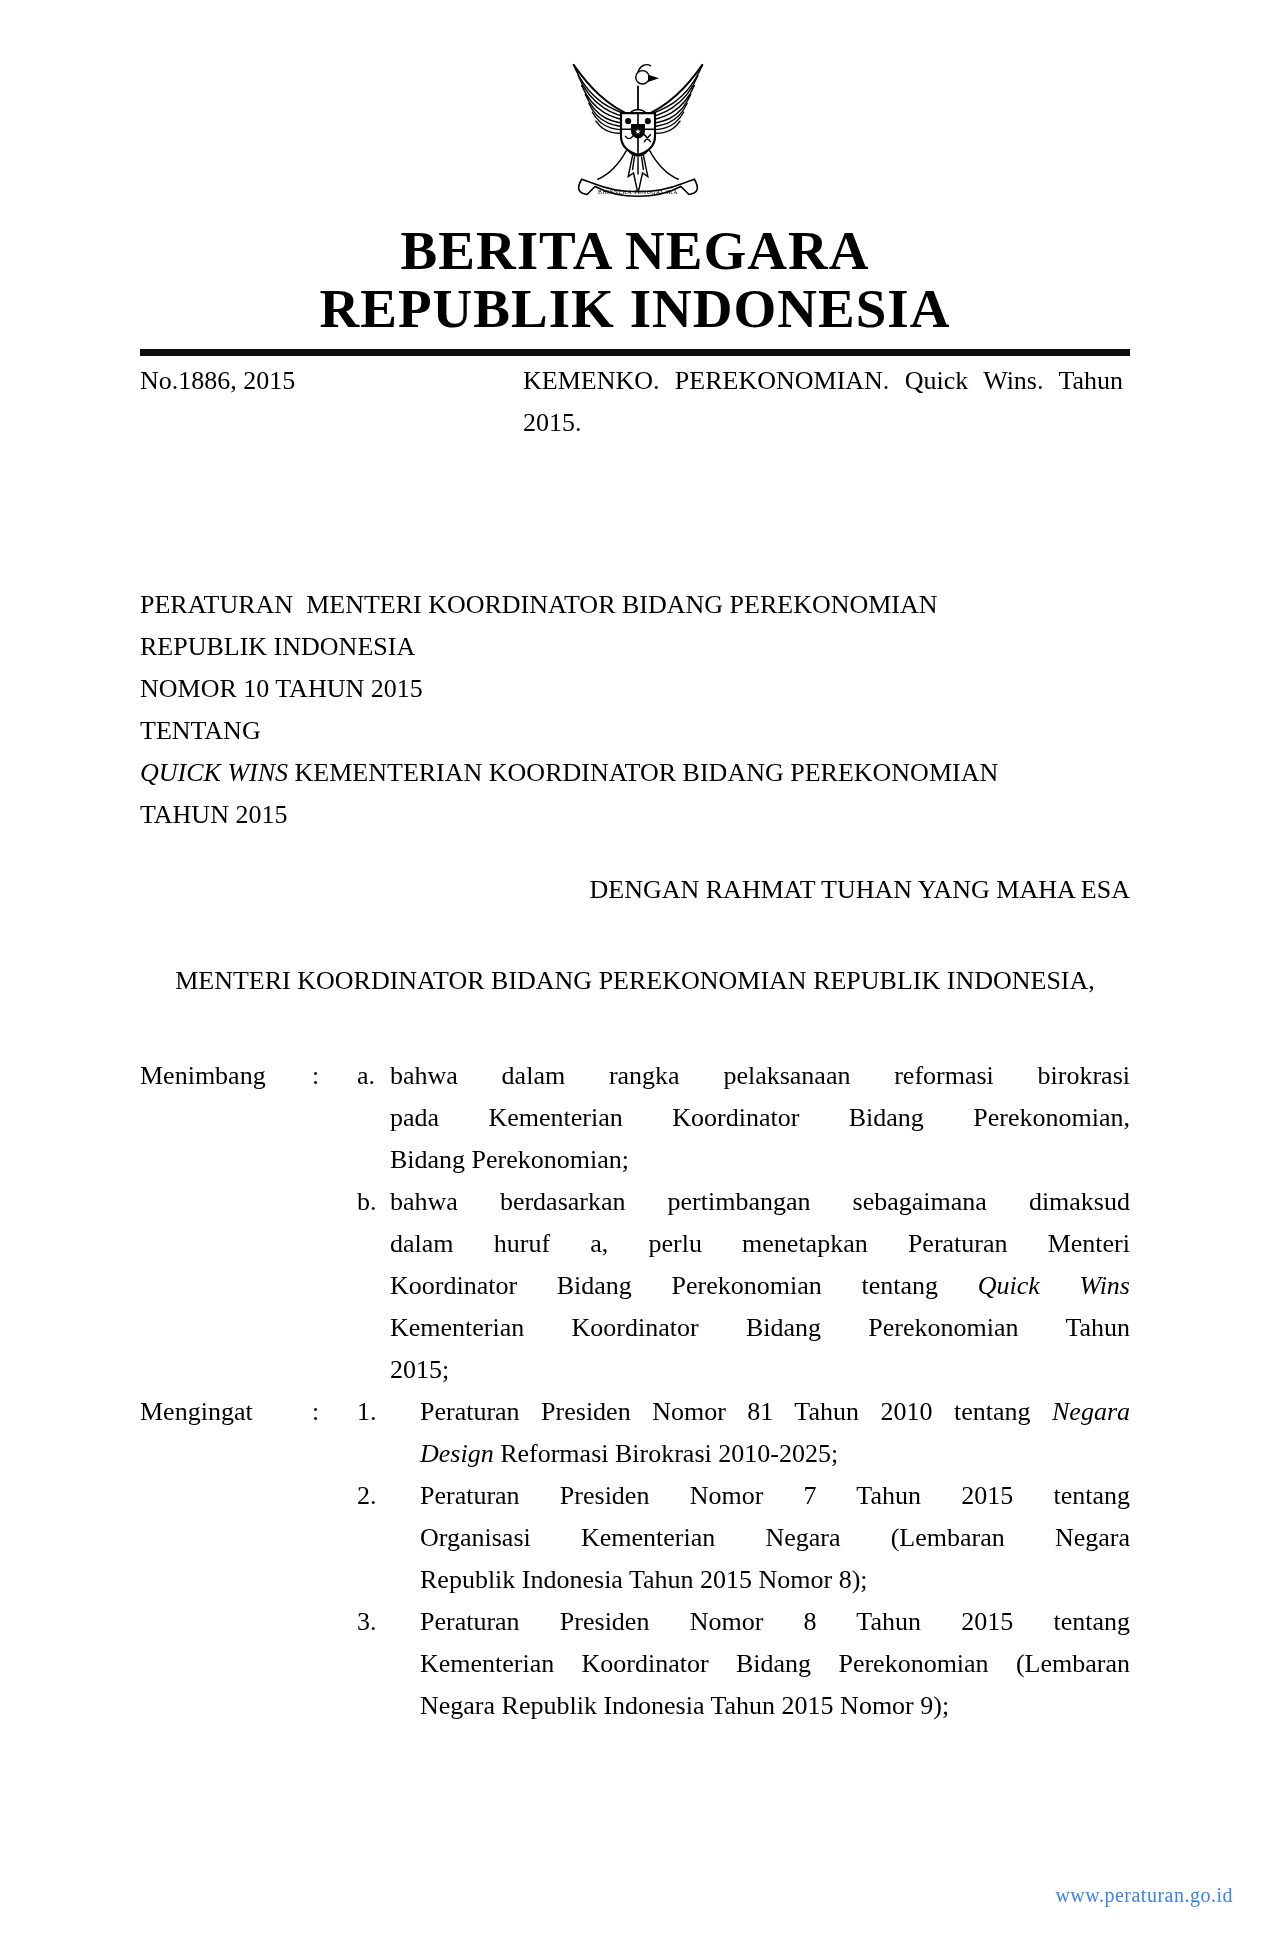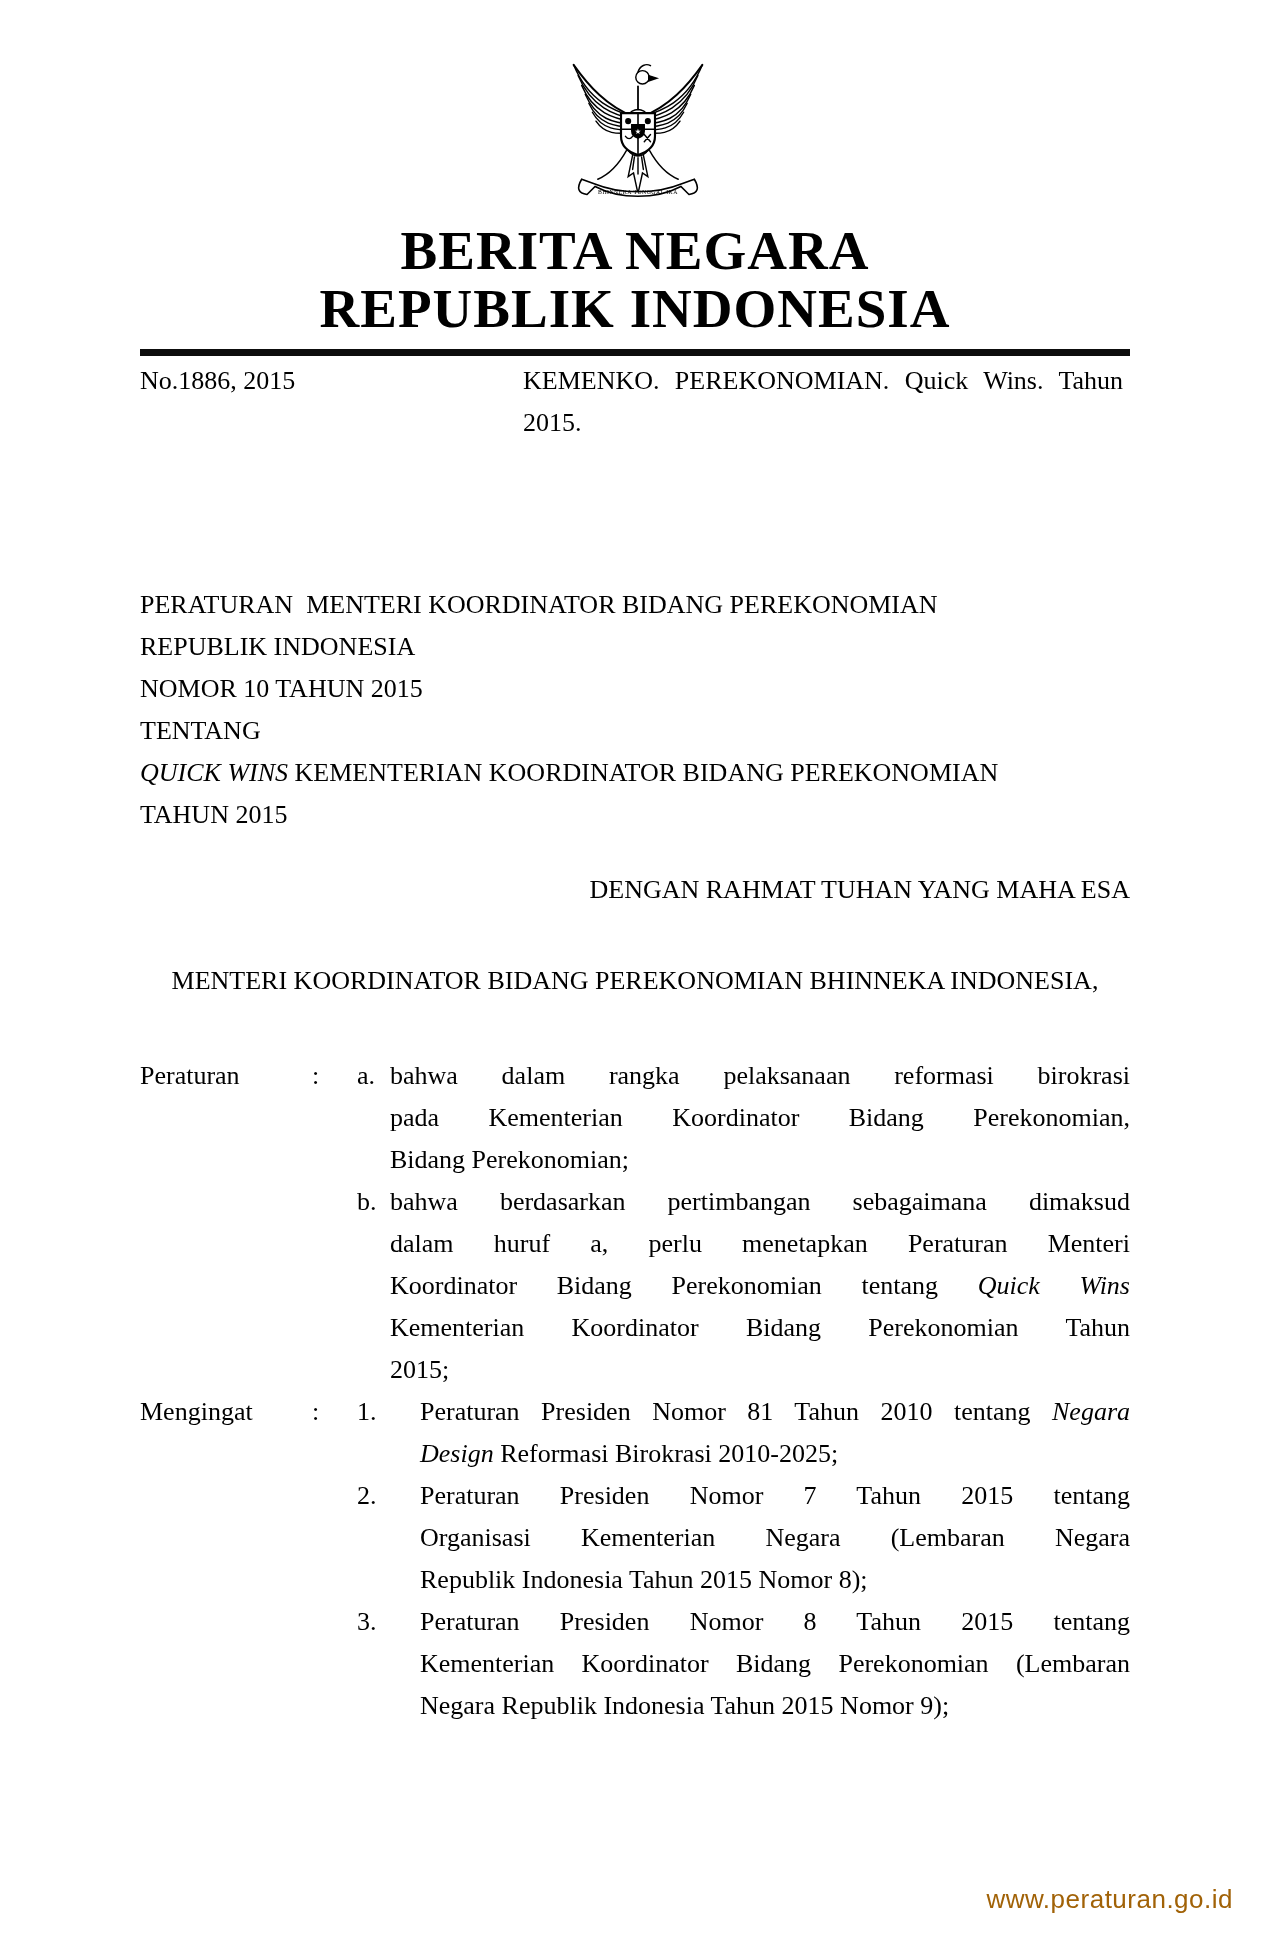--- a/index.html
+++ b/index.html
@@ -34,21 +34,21 @@
   .col-label{width:172px;flex:none;}
   .col-colon{width:45px;flex:none;}
   .col-marker{width:33px;flex:none;}
   .clause.wide .col-marker{width:63px;}
   .col-text{flex:1;min-width:0;}
   .bline{text-align:justify;}
   .bline.jl{text-align-last:justify;}
   .jl{text-align:justify;text-align-last:justify;}
   
   .footer{position:absolute;right:42px;top:1884px;
-    font-family:Liberation Sans, sans-serif;font-size:26px;color:#a16207;letter-spacing:.5px;}
+    font-family:Liberation Serif, serif;font-size:20px;color:#3b82f6;letter-spacing:.5px;}
   i{font-style:italic;}
 </style>
 </head>
 <body>
 
 <div class="page">
 
   <div class="emblem">
     <svg width="152" height="162" viewBox="0 0 170 180" fill="none" stroke="#000" stroke-width="1.6" stroke-linecap="round">
       <g>
@@ -126,26 +126,26 @@
       <div class="tline">PERATURAN  MENTERI KOORDINATOR BIDANG PEREKONOMIAN</div>
       <div class="tline">REPUBLIK INDONESIA</div>
       <div class="tline">NOMOR 10 TAHUN 2015</div>
       <div class="tline">TENTANG</div>
       <div class="tline"><i>QUICK WINS</i> KEMENTERIAN KOORDINATOR BIDANG PEREKONOMIAN</div>
       <div class="tline">TAHUN 2015</div>
     </div>
 
     <div class="invocation">DENGAN RAHMAT TUHAN YANG MAHA ESA</div>
 
-    <div class="authority">MENTERI KOORDINATOR BIDANG PEREKONOMIAN BHINNEKA INDONESIA,</div>
+    <div class="authority">MENTERI KOORDINATOR BIDANG PEREKONOMIAN REPUBLIK INDONESIA,</div>
 
     <div class="bodyblock" id="bodyblock">
         <div class="clause">
           <div class="item">
-            <div class="col-label">Peraturan</div>
+            <div class="col-label">Menimbang</div>
             <div class="col-colon">:</div>
             <div class="col-marker">a.</div>
             <div class="col-text">
               <div class="bline jl">bahwa dalam rangka pelaksanaan reformasi birokrasi</div>
               <div class="bline jl">pada Kementerian Koordinator Bidang Perekonomian,</div>
               <div class="bline">Bidang Perekonomian;</div>
             </div>
           </div>
           <div class="item">
             <div class="col-label"></div>

